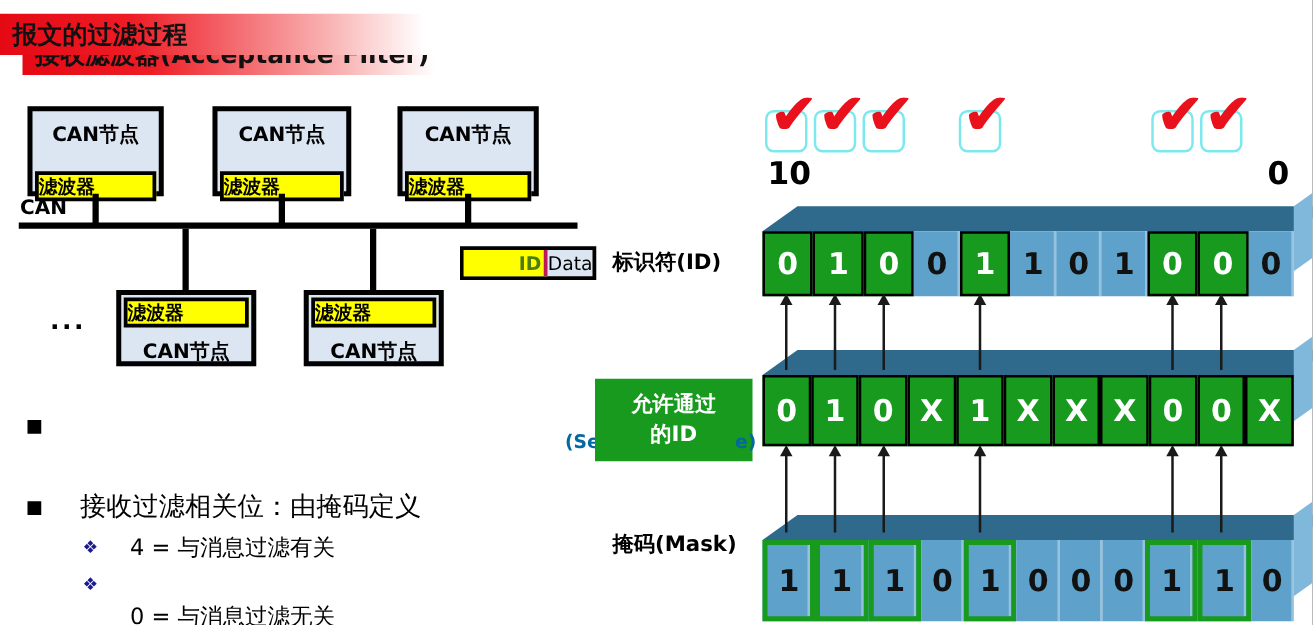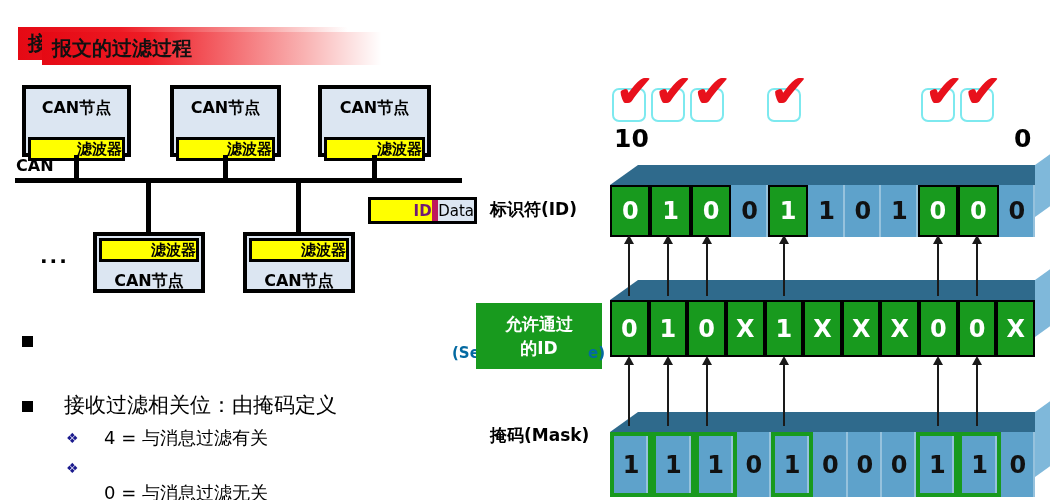--- a/index.html
+++ b/index.html
@@ -11,41 +11,41 @@
   .abs{position:absolute;}
 
   
   .title-bar{
     position:absolute; height:33px;
     background:linear-gradient(to right,#e50914 0%,#ee1c25 30%,#f9b2b2 75%,#ffffff 97%);
     color:#111; font-weight:bold; font-size:20px; line-height:33px; padding-left:10px;
     box-sizing:border-box;
   }
   .title-left{left:18px; top:27px; width:340px;}
-  .title-right{left:495px; top:32px; width:350px;margin-left:42px;}
+  .title-right{left:495px; top:11px; width:350px;}
 
   
   .node{position:absolute; border:4px solid #000; background:#dce6f2; box-sizing:border-box;}
   .node .lbl{font-weight:bold; font-size:16px; color:#000; text-align:center;}
   .node-top .lbl{padding-top:9px; height:37px;}
   .filter-strip{
     margin:2px; border:3px solid #000; background:#ffff00;
-    font-weight:bold; font-size:15px; color:#000; text-align:right; line-height:18px; height:18px;
+    font-weight:bold; font-size:15px; color:#000; text-align:left; line-height:18px; height:18px;
   }
   .node-bottom .lbl{padding-top:7px;}
   .stub{position:absolute; width:5px; background:#000;}
   .bus{position:absolute; left:15px; top:178px; width:447px; height:5px; background:#000;}
   .can-label{position:absolute; left:16px; top:156px; font-weight:bold; font-size:16px; color:#000;}
   .ellipsis{position:absolute; left:40px; top:244px; font-weight:bold; font-size:20px; letter-spacing:2px; color:#000;}
   .frame-box{
     position:absolute; left:368px; top:197px; width:109px; height:27px;
     border:3px solid #000; box-sizing:border-box; display:flex; background:#dce6f2;
   }
-  .frame-id{width:30px; background:#ffff00; border-right:6px solid #be185d; font-weight:bold;
-    font-size:15px; color:#701a75; display:flex; align-items:center; justify-content:center;padding-left:42px;}
+  .frame-id{width:30px; background:#ffff00; border-right:3px solid #be185d; font-weight:bold;
+    font-size:15px; color:#4d7c0f; display:flex; align-items:center; justify-content:center;padding-left:42px;}
   .frame-data{flex:1; font-weight:normal; font-size:15px; color:#000; display:flex; align-items:center; justify-content:center;}
 
   
   .sq-marker{position:absolute; width:11px; height:11px; background:#000;}
   .bullet-text{position:absolute; left:64px; width:420px; font-size:21px; line-height:31px; color:#000;}
   .hl-blue{color:#2222e6;}
   .diamond-marker{position:absolute; left:66px; color:#1b1b8e; font-size:14px; font-weight:bold;}
   .sub-text{position:absolute; left:104px; font-size:18px; color:#000; font-weight:500;}
 
   

